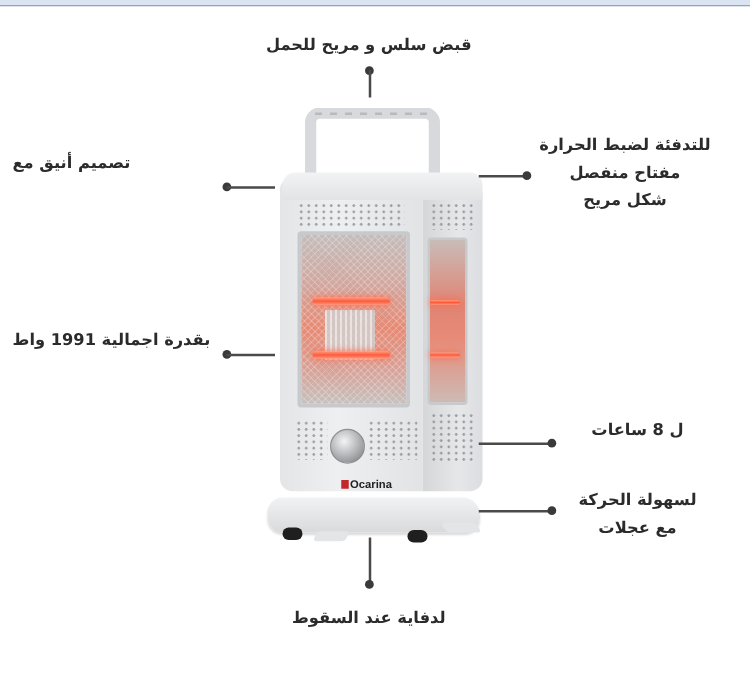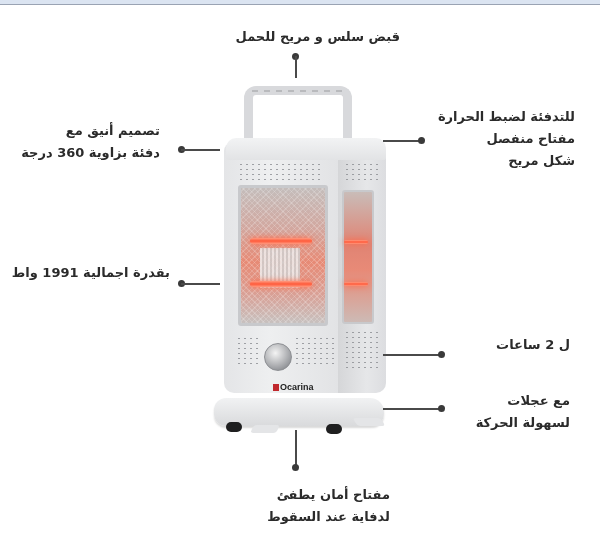--- a/index.html
+++ b/index.html
@@ -10,22 +10,22 @@
   }
   .topbar {
     position: absolute; left: 0; top: 0; width: 600px; height: 4px;
     background: #dbe4f1; border-bottom: 1px solid #9aa3b3;
   }
   .label {
     position: absolute; direction: rtl; color: #2b2b2b;
     font-size: 13px; line-height: 22px; font-weight: bold; white-space: nowrap;
   }
   .label span { display: block; }
-  .center { }
-  .rightalign { text-align: right; }
+  .center { text-align: center; }
+  .rightalign { text-align: left; }
   .hline { position: absolute; height: 2px; background: #4a4a4a; }
   .vline { position: absolute; width: 2px; background: #4a4a4a; }
   .dot { position: absolute; width: 7px; height: 7px; border-radius: 50%; background: #3a3a3a; }
 
   
   .heater { position: absolute; left: 0; top: 0; width: 600px; height: 538px; }
   .handle {
     position: absolute; left: 244px; top: 86px; width: 108px; height: 72px;
     border: 9px solid #d8d9dc; border-bottom: none; border-radius: 12px 12px 0 0;
     box-sizing: border-box;
@@ -133,50 +133,48 @@
 </div>
 
 <div class="label center" style="left:190px;top:26px;width:210px;">
   <span>قبض سلس و مريح للحمل</span>
 </div>
 <div class="dot" style="left:292px;top:53px;"></div>
 <div class="vline" style="left:295px;top:56px;height:22px;"></div>
 
 <div class="label rightalign" style="left:10px;top:120px;width:150px;">
   <span>تصميم أنيق مع</span>
-  <span>دفئة بزاوية 360 درجة</span>
 </div>
 <div class="dot" style="left:178px;top:146px;"></div>
 <div class="hline" style="left:181px;top:149px;width:39px;"></div>
 
 <div class="label center" style="left:425px;top:106px;width:150px;">
   <span>للتدفئة لضبط الحرارة</span>
   <span>مفتاح منفصل</span>
   <span>شكل مريح</span>
 </div>
 <div class="hline" style="left:383px;top:140px;width:38px;"></div>
 <div class="dot" style="left:418px;top:137px;"></div>
 
 <div class="label rightalign" style="left:10px;top:262px;width:160px;">
   <span>بقدرة اجمالية 1991 واط</span>
 </div>
 <div class="dot" style="left:178px;top:280px;"></div>
 <div class="hline" style="left:181px;top:283px;width:39px;"></div>
 
 <div class="label center" style="left:450px;top:334px;width:120px;">
-  <span>ل 2 ساعات</span>
+  <span>ل 8 ساعات</span>
 </div>
 <div class="hline" style="left:383px;top:354px;width:58px;"></div>
 <div class="dot" style="left:438px;top:351px;"></div>
 
 <div class="label center" style="left:450px;top:390px;width:120px;">
+  <span>لسهولة الحركة</span>
   <span>مع عجلات</span>
-  <span>لسهولة الحركة</span>
 </div>
 <div class="hline" style="left:383px;top:408px;width:58px;"></div>
 <div class="dot" style="left:438px;top:405px;"></div>
 
 <div class="vline" style="left:295px;top:430px;height:36px;"></div>
 <div class="dot" style="left:292px;top:464px;"></div>
 <div class="label center" style="left:200px;top:484px;width:190px;">
-  <span>مفتاح أمان يطفئ</span>
   <span>لدفاية عند السقوط</span>
 </div>
 
 </body></html>

